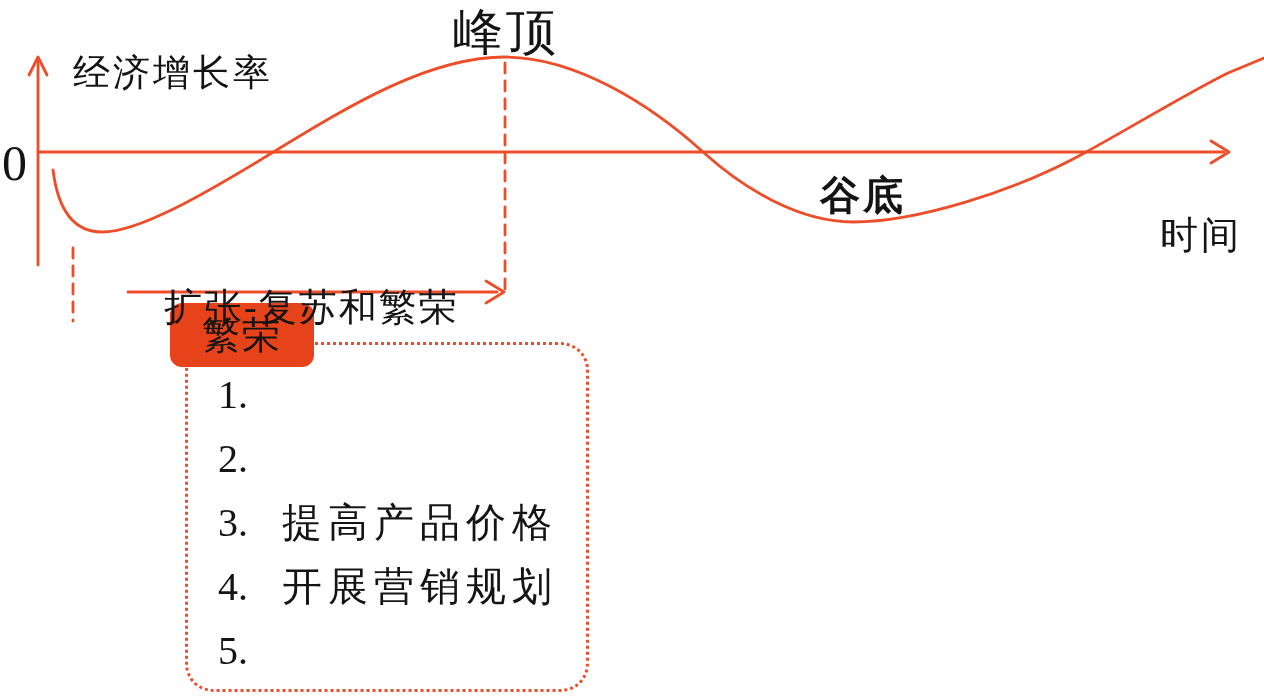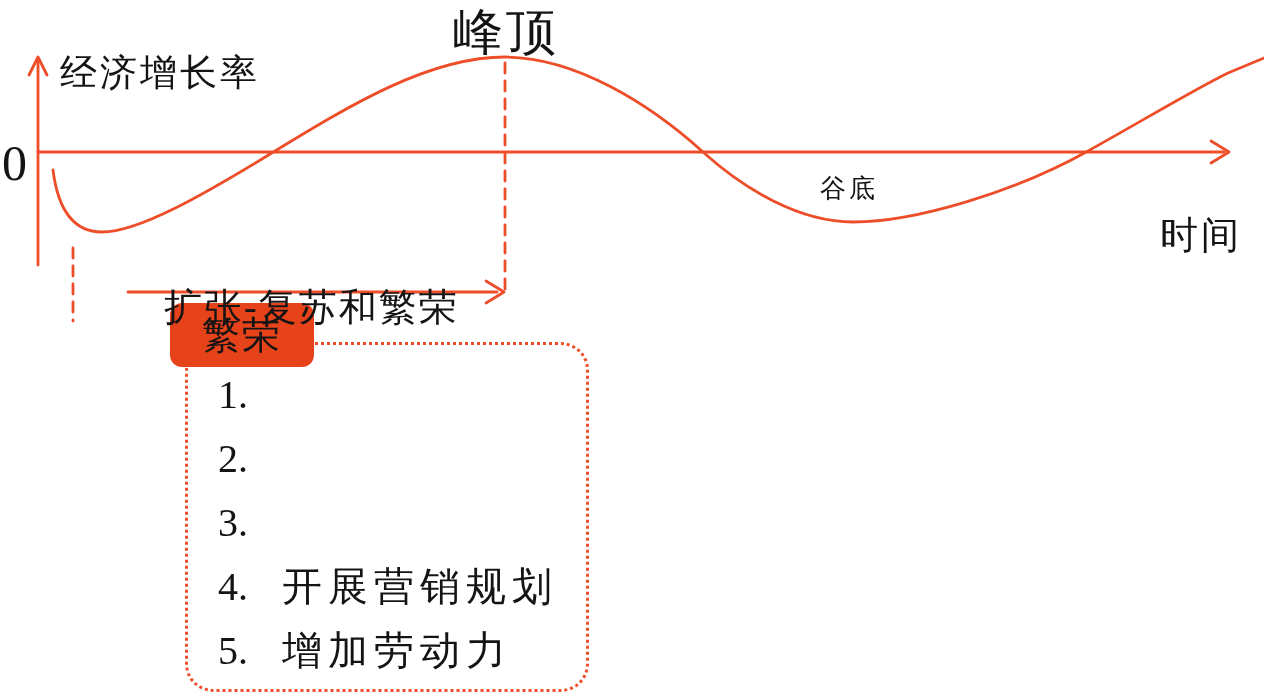--- a/index.html
+++ b/index.html
@@ -32,23 +32,23 @@
   }
   .dash { stroke-dasharray: 10 8; }
   .label {
     position: absolute;
     color: var(--ink);
     line-height: 1;
     white-space: nowrap;
     z-index: 4;
   }
   .origin   { left: 2px;    top: 138px; font-size: 50px; }
-  .y-label  { left: 60px;   top: 54px;  font-size: 37px; letter-spacing: 3px; }
+  .y-label  { left: 73px;   top: 54px;  font-size: 37px; letter-spacing: 3px; }
   .peak     { left: 453px;  top: 7px;   font-size: 50px; letter-spacing: 3px; }
-  .trough   { left: 820px;  top: 176px; font-size: 26px; letter-spacing: 3px; }
+  .trough   { left: 820px;  top: 176px; font-size: 40px; letter-spacing: 3px; font-weight: bold; }
   .x-label  { left: 1160px; top: 169px; font-size: 38px; letter-spacing: 3px; margin-top: 47px; }
   .expansion{ left: 164px;  top: 240px; font-size: 38px; letter-spacing: 2px; margin-top: 48px; }
   .badge {
     position: absolute;
     left: 170px; top: 303px;
     width: 144px; height: 64px;
     background: var(--badge);
     border-radius: 12px;
     display: flex;
     align-items: center;
@@ -131,24 +131,24 @@
 
   <div class="list">
     <div class="row">
       <span class="num">1.</span>
     </div>
     <div class="row">
       <span class="num">2.</span>
     </div>
     <div class="row">
       <span class="num">3.</span>
+      <span class="txt">提高产品价格</span>
     </div>
     <div class="row">
       <span class="num">4.</span>
       <span class="txt">开展营销规划</span>
     </div>
     <div class="row">
       <span class="num">5.</span>
-      <span class="txt">增加劳动力</span>
     </div>
   </div>
 
 </div>
 
 </body></html>

